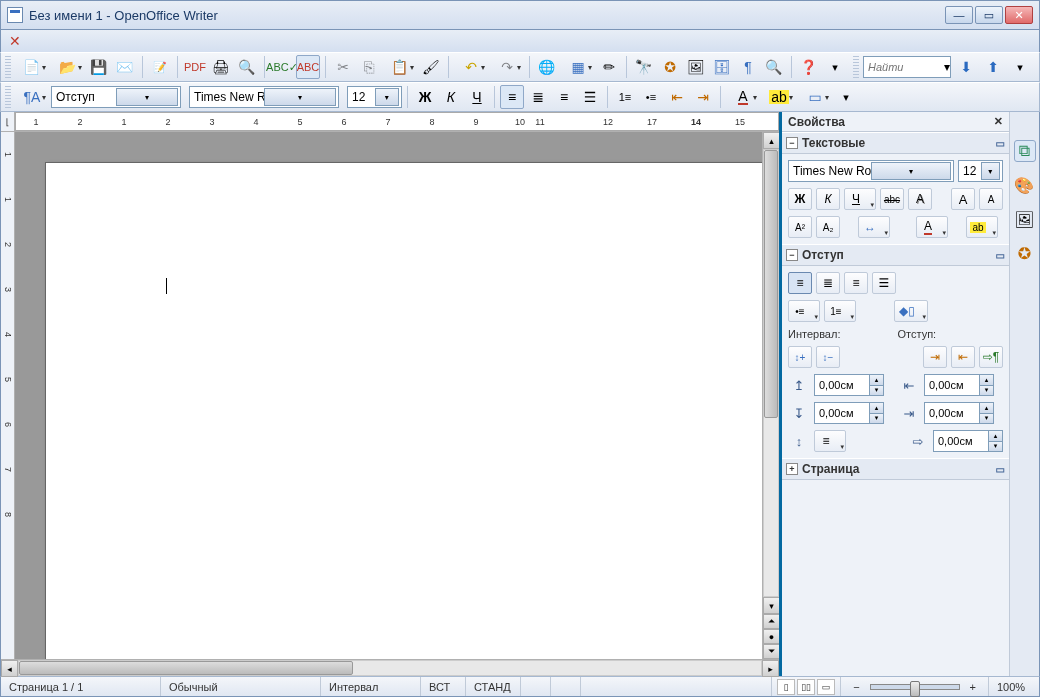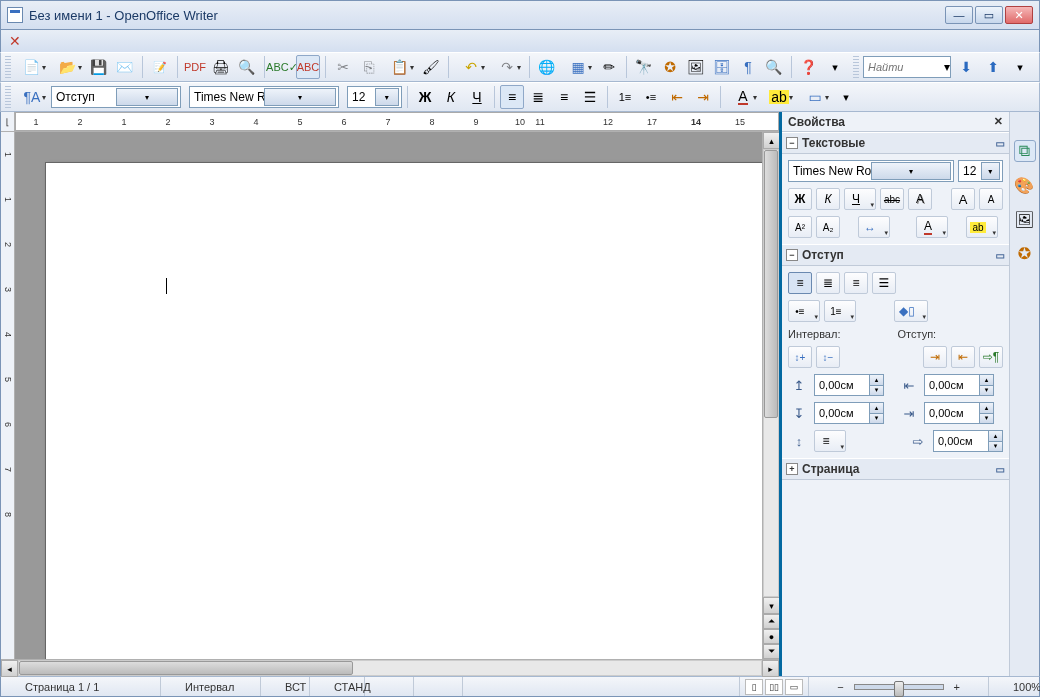--- a/index.html
+++ b/index.html
@@ -78,21 +78,21 @@
   .spin .ar{width:15px;display:flex;flex-direction:column;border:1px solid #7f9db9;}
   .spin .ar div{flex:1;background:linear-gradient(#eef3fa,#cdd9ea);display:flex;align-items:center;justify-content:center;font-size:7px;}
   .spin .ar div:first-child{border-bottom:1px solid #7f9db9;}
   .label-icon{width:22px;height:22px;display:flex;align-items:center;justify-content:center;font-size:13px;color:#3a5a8a;}
 
   .tabstrip{width:30px;background:#e4eaf3;border-left:1px solid #c0cad8;display:flex;flex-direction:column;align-items:center;padding-top:28px;gap:12px;}
   .tabstrip .tab{width:22px;height:22px;display:flex;align-items:center;justify-content:center;font-size:16px;border-radius:3px;}
 
   
   .statusbar{height:21px;background:linear-gradient(#f4f6fa,#e0e7f2);border:1px solid #7a94b6;border-top-color:#a6b8d0;display:flex;align-items:center;font-size:11px;color:#333;}
-  .status-cell{padding:0 24px;border-right:1px solid #c0cad8;height:100%;display:flex;align-items:center;}
+  .status-cell{padding:0 8px;border-right:1px solid #c0cad8;height:100%;display:flex;align-items:center;}
   .status-cell.flex{flex:1;}
   .zoom-slider{width:90px;height:6px;background:#cdd9ea;border:1px solid #888;position:relative;margin:0 6px;}
   .zoom-slider::after{content:"";position:absolute;left:50%;top:-4px;width:8px;height:14px;background:linear-gradient(#eee,#bbb);border:1px solid #777;border-radius:2px;transform:translateX(-50%);}
   .viewbtn{width:18px;height:16px;border:1px solid #bbb;background:#fff;margin:0 1px;display:flex;align-items:center;justify-content:center;font-size:9px;}
 
   .find-box{display:flex;align-items:center;gap:3px;}
   .find-input{height:22px;border:1px solid #7f9db9;background:#fff;display:flex;align-items:center;}
   .find-input input{border:none;outline:none;width:80px;padding:0 4px;font-size:11px;color:#888;font-style:italic;}
 
   
@@ -544,20 +544,21 @@
       <div class="tab" style="border:1px solid #8fa8c8;background:#dce8f6;color:#2a8a5a;">⧉</div>
       <div class="tab">🎨</div>
       <div class="tab">🖼</div>
       <div class="tab" style="color:#c06a00;">✪</div>
     </div>
   </div>
 </div>
 
 <div class="statusbar">
   <div class="status-cell" style="width:160px;">Страница 1 / 1</div>
+  <div class="status-cell" style="width:160px;">Обычный</div>
   <div class="status-cell" style="width:100px;">Интервал</div>
   <div class="status-cell" style="width:45px;">ВСТ</div>
   <div class="status-cell" style="width:55px;">СТАНД</div>
   <div class="status-cell" style="width:30px;"></div>
   <div class="status-cell" style="width:30px;"></div>
   <div class="status-cell flex"></div>
   <div class="status-cell" style="padding:0 4px;display:flex;gap:0;">
     <div class="viewbtn">▯</div>
     <div class="viewbtn">▯▯</div>
     <div class="viewbtn">▭</div>

